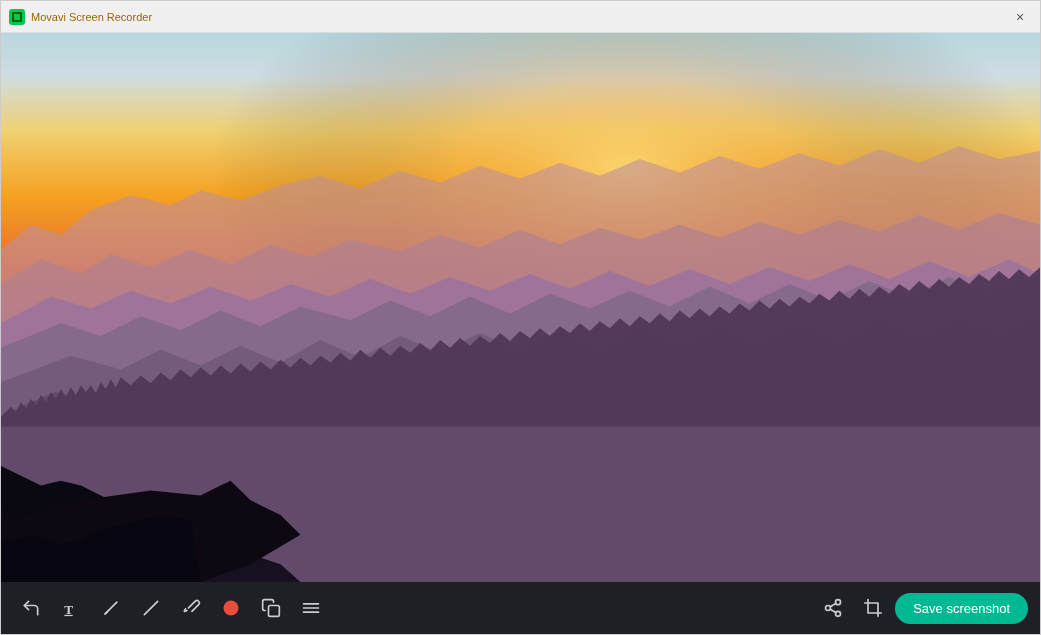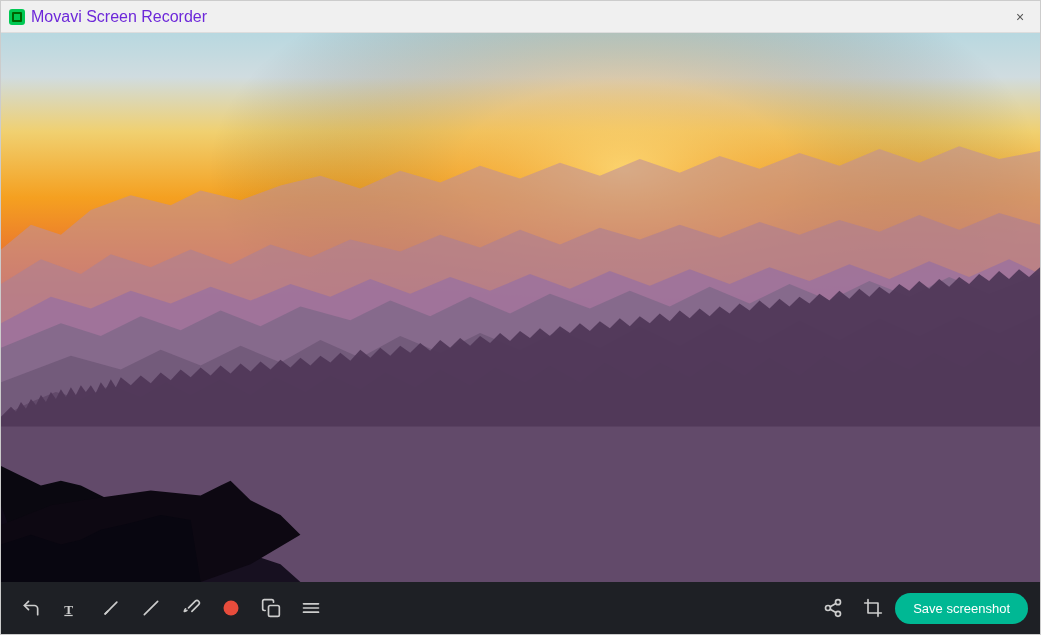--- a/index.html
+++ b/index.html
@@ -45,22 +45,22 @@
     }
 
     .title-bar-icon-inner {
       width: 10px;
       height: 10px;
       border: 2px solid #006400;
       border-radius: 1px;
     }
 
     .title-bar-title {
-      font-size: 16px;
-      color: #6d28d9;
+      font-size: 11px;
+      color: #a16207;
       flex: 1;
     }
 
     .title-bar-close {
       width: 24px;
       height: 24px;
       display: flex;
       align-items: center;
       justify-content: center;
       cursor: pointer;

